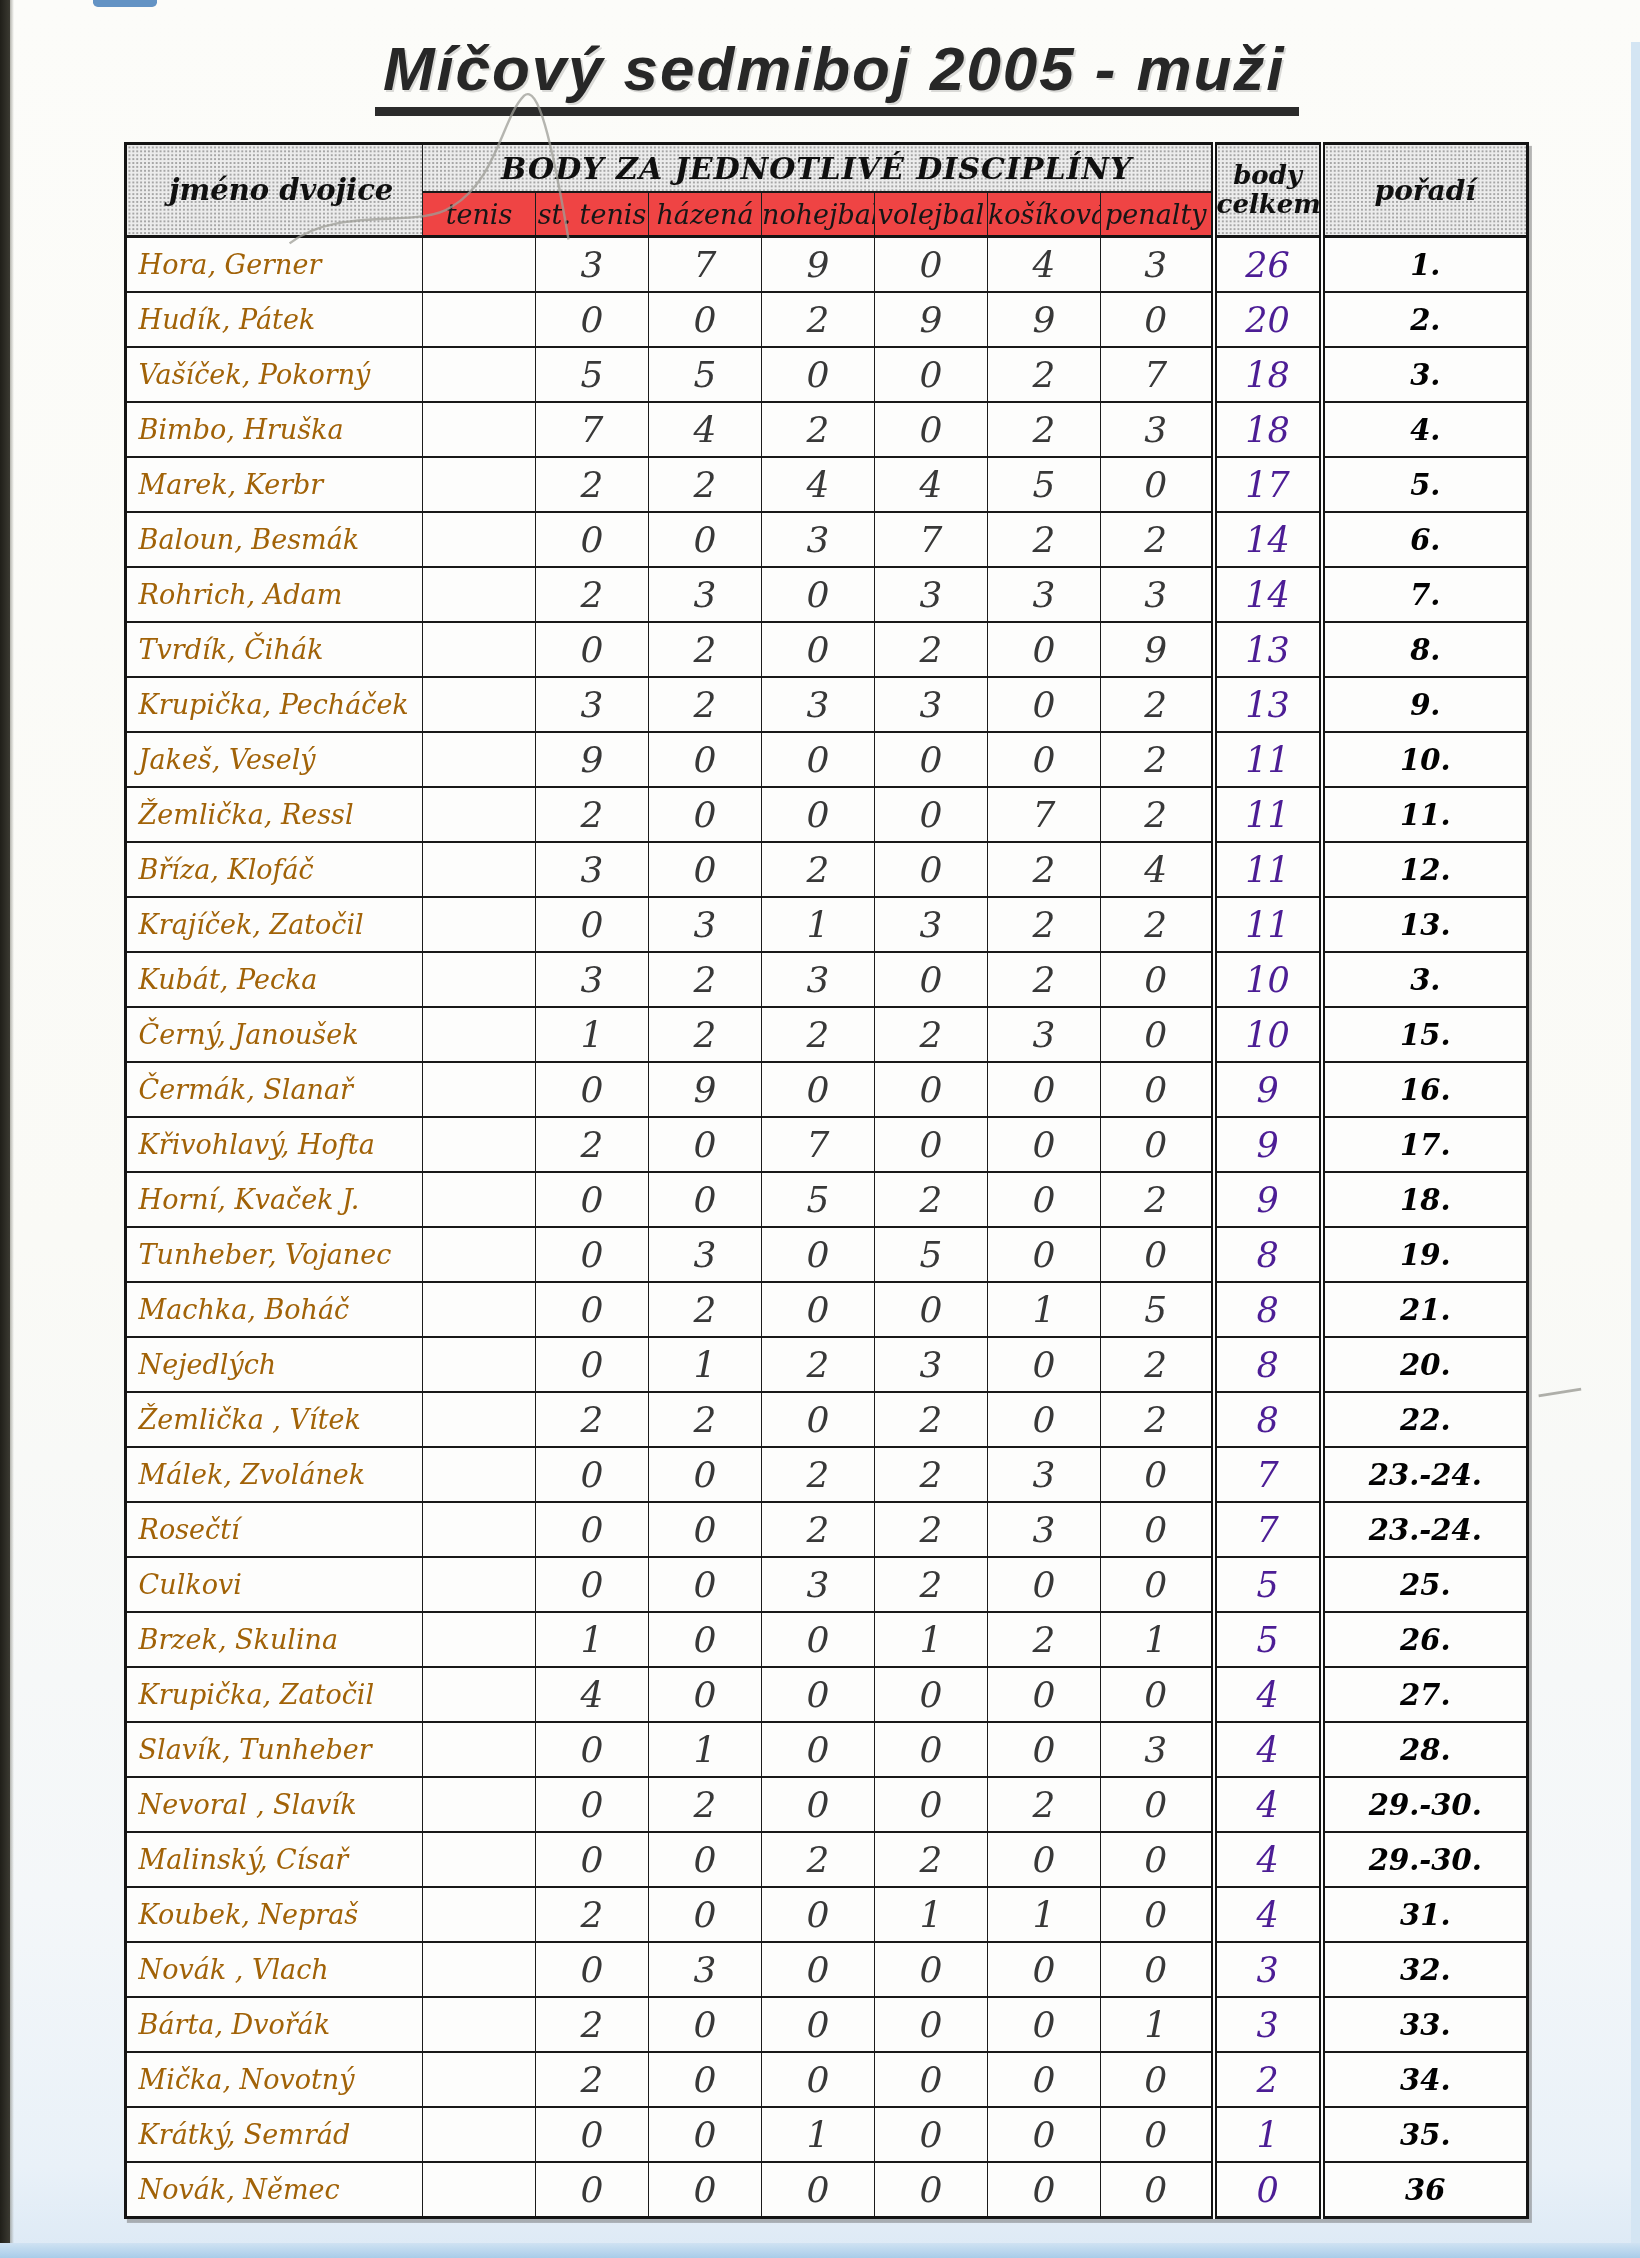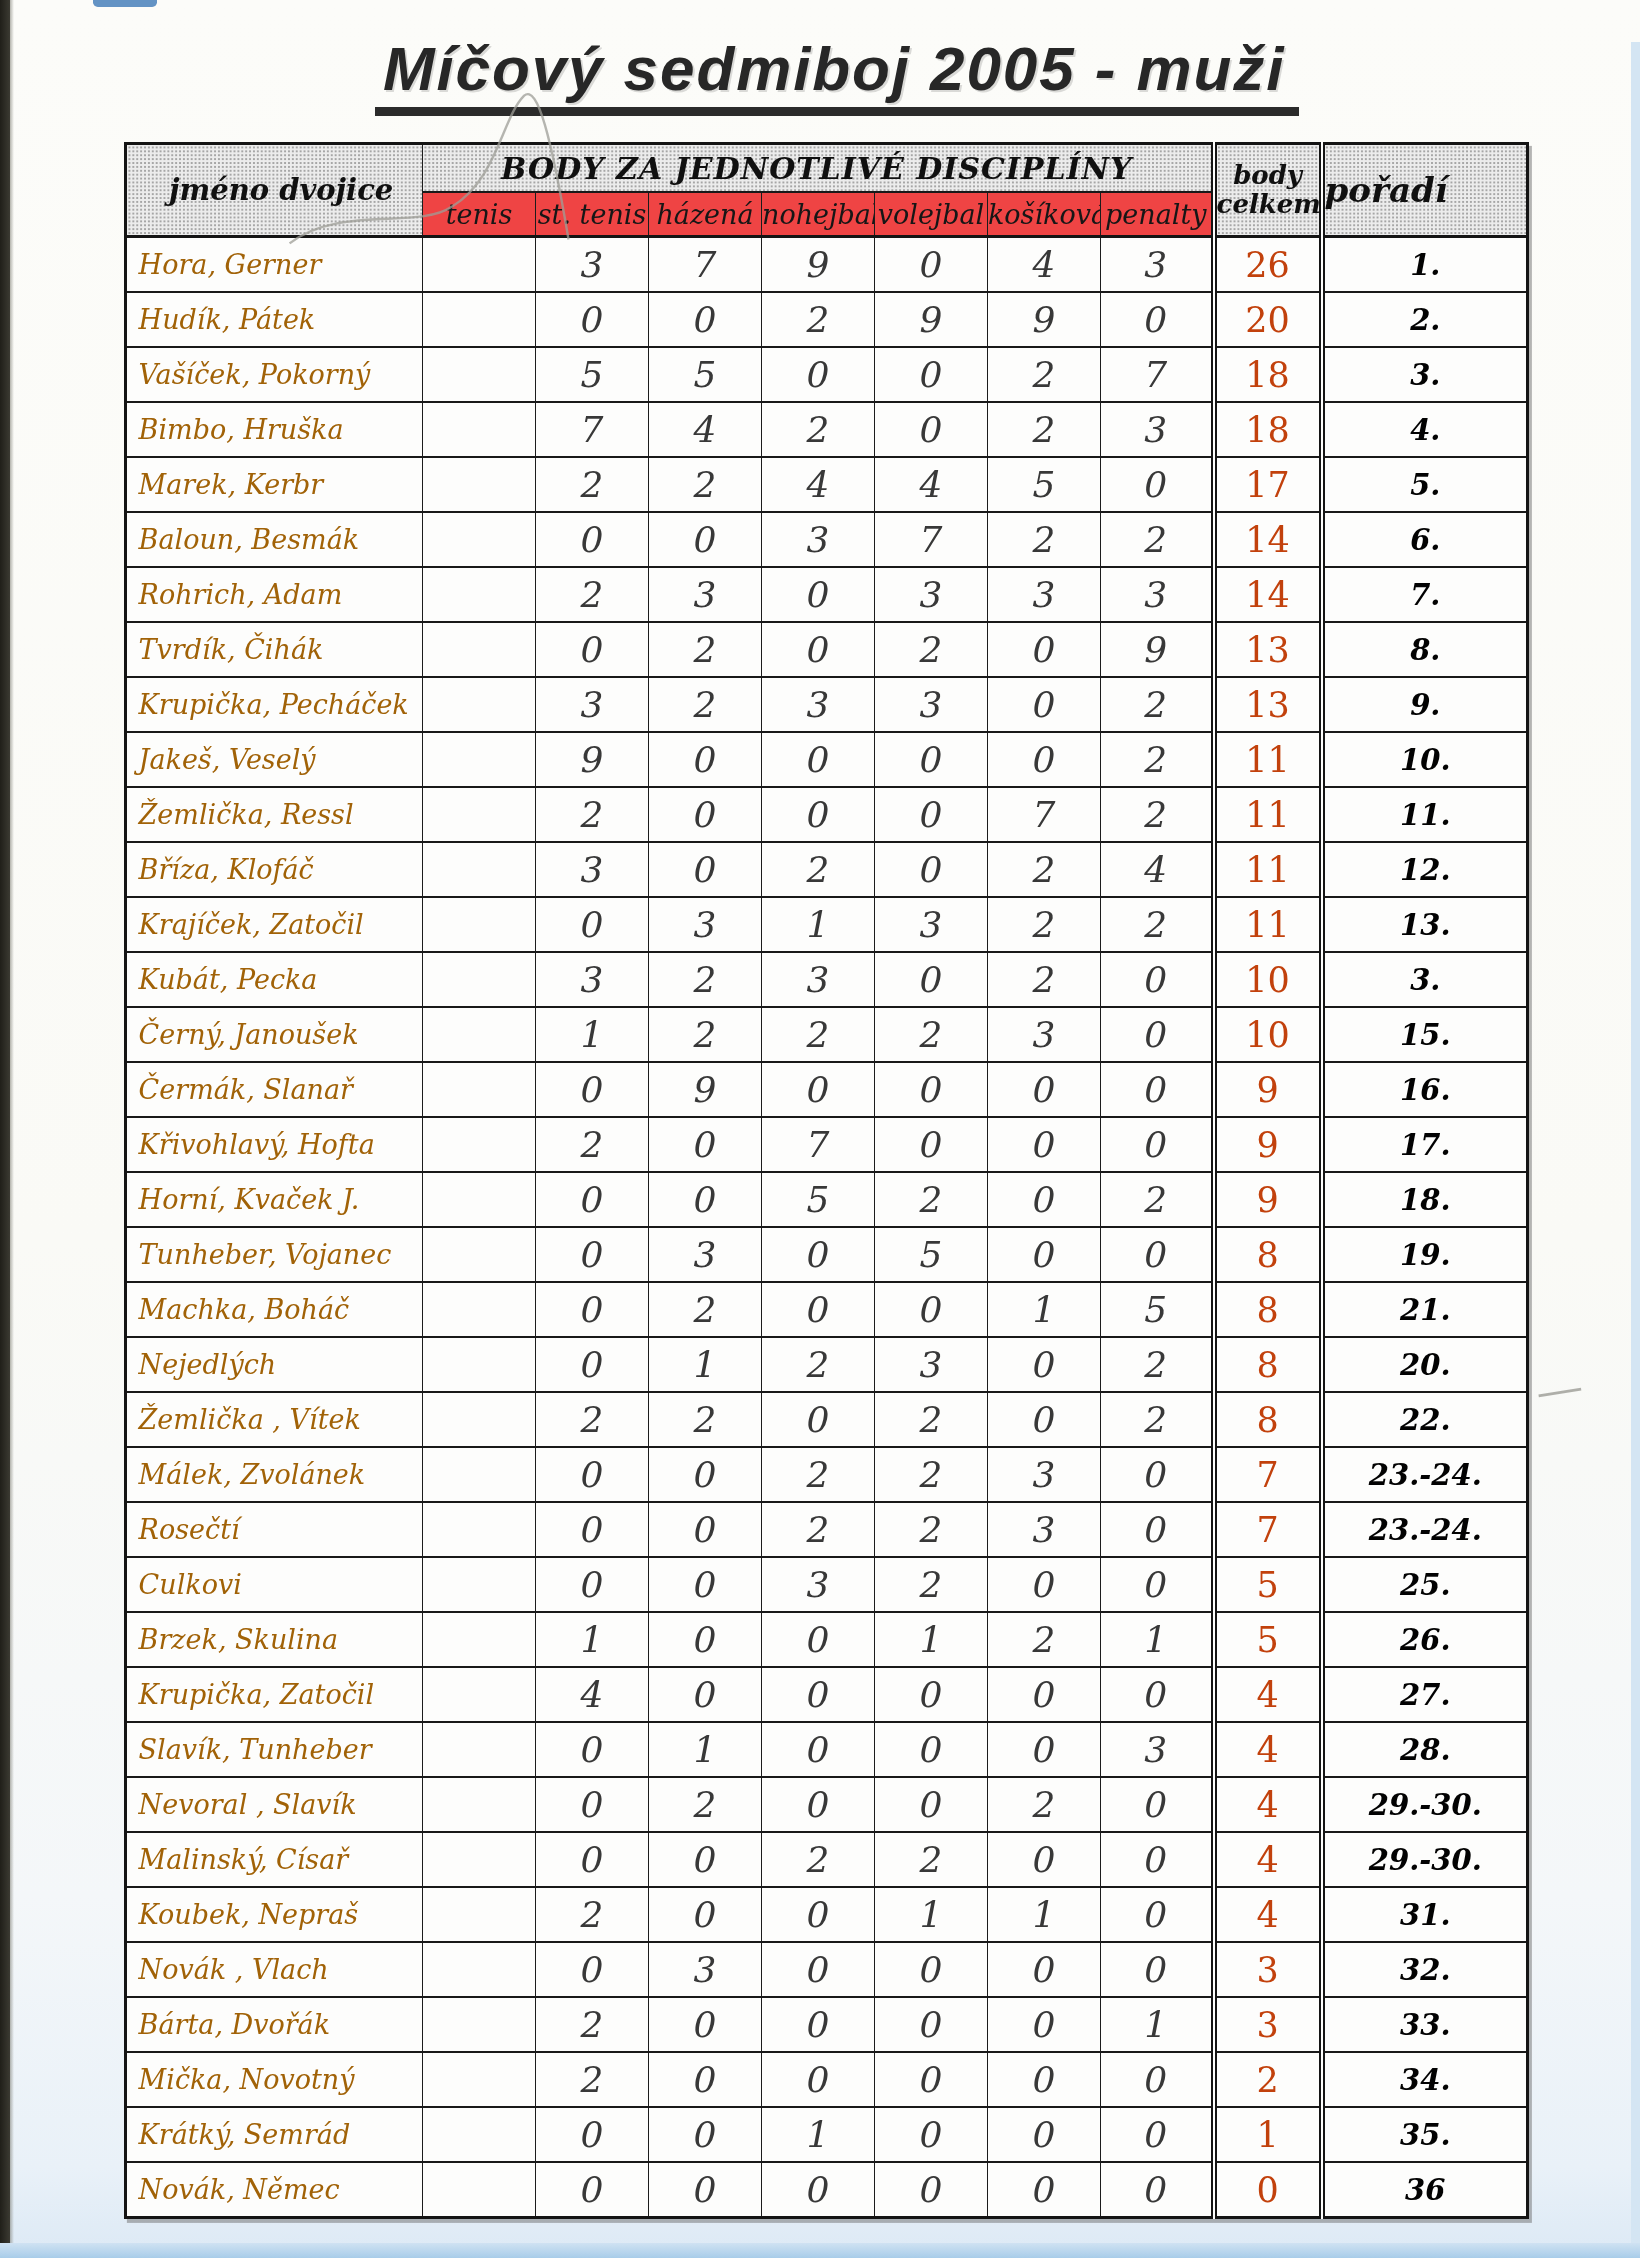--- a/index.html
+++ b/index.html
@@ -27,29 +27,29 @@
   .hdr{background-color:#ececec;
     background-image:radial-gradient(circle,#a6a6a6 0.9px,rgba(166,166,166,0) 1.1px);
     background-size:3.9px 3.9px;}
   th.name-col{font-style:italic;font-weight:bold;font-size:29px;text-align:left;
     padding-left:42px;color:#101010;}
   th.group{font-style:italic;font-weight:bold;font-size:30px;letter-spacing:1px;
     color:#101010;height:46px;text-align:center;}
   th.total-col{font-style:italic;font-weight:bold;font-size:26px;line-height:1.1;
     color:#101010;border-left:6.8px double #141414;text-align:center;}
   th.total-col .line{display:block;}
-  th.rank-col{font-style:italic;font-weight:bold;font-size:34px;color:#101010;
-    border-left:6.8px double #141414;text-align:left;}
+  th.rank-col{font-style:italic;font-weight:bold;font-size:28px;color:#101010;
+    border-left:6.8px double #141414;text-align:center;}
   tr.sub-row th{height:42px;font-style:italic;font-weight:normal;font-size:27px;
     background:#ef4444;color:#161616;text-align:center;border-top:2.9px solid #191919;}
   tbody td{height:53px;border-top:2.9px solid #191919;vertical-align:middle;}
   tbody tr:first-child td{border-top:3.9px solid #141414;}
   td.name-cell{font-style:italic;font-size:27px;padding-left:11.6px;color:#a16207;}
   td.score-cell{font-style:italic;font-size:36px;text-align:center;color:#383838;}
-  td.total-cell{font-size:35px;text-align:center;color:#c2410c;
+  td.total-cell{font-style:italic;font-size:35px;text-align:center;color:#4c1d95;
     border-left:6.8px double #141414;}
   td.rank-cell{font-style:italic;font-weight:bold;font-size:29px;text-align:center;
     color:#020202;border-left:6.8px double #141414;}
   svg.artifacts{position:absolute;left:0;top:0;pointer-events:none;}
 </style>
 </head>
 <body>
 
 <div class="page">
   <div class="edge-left"></div>

